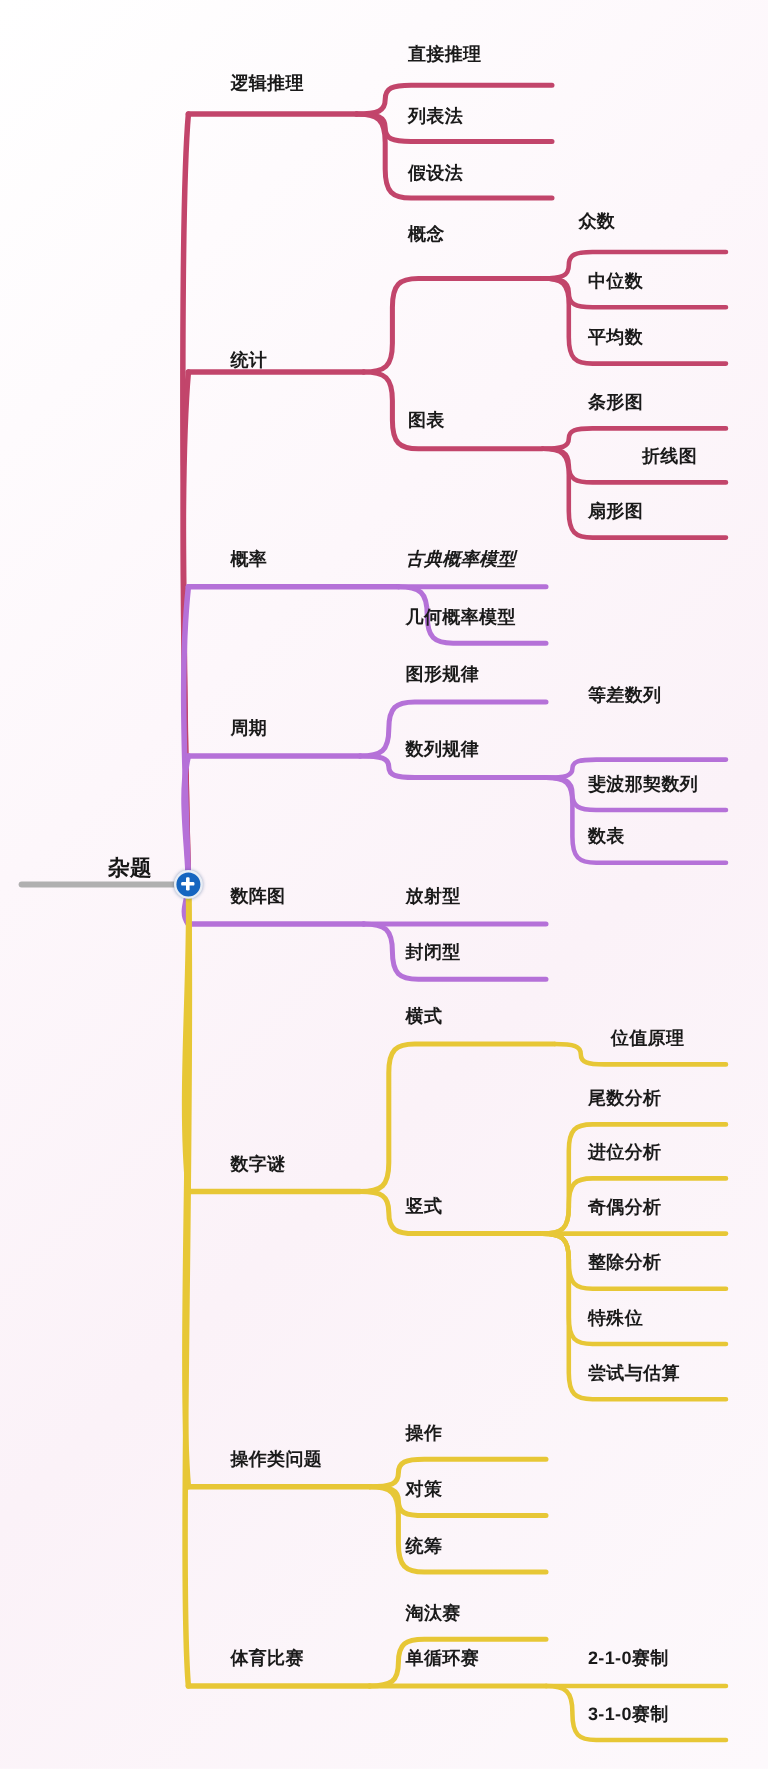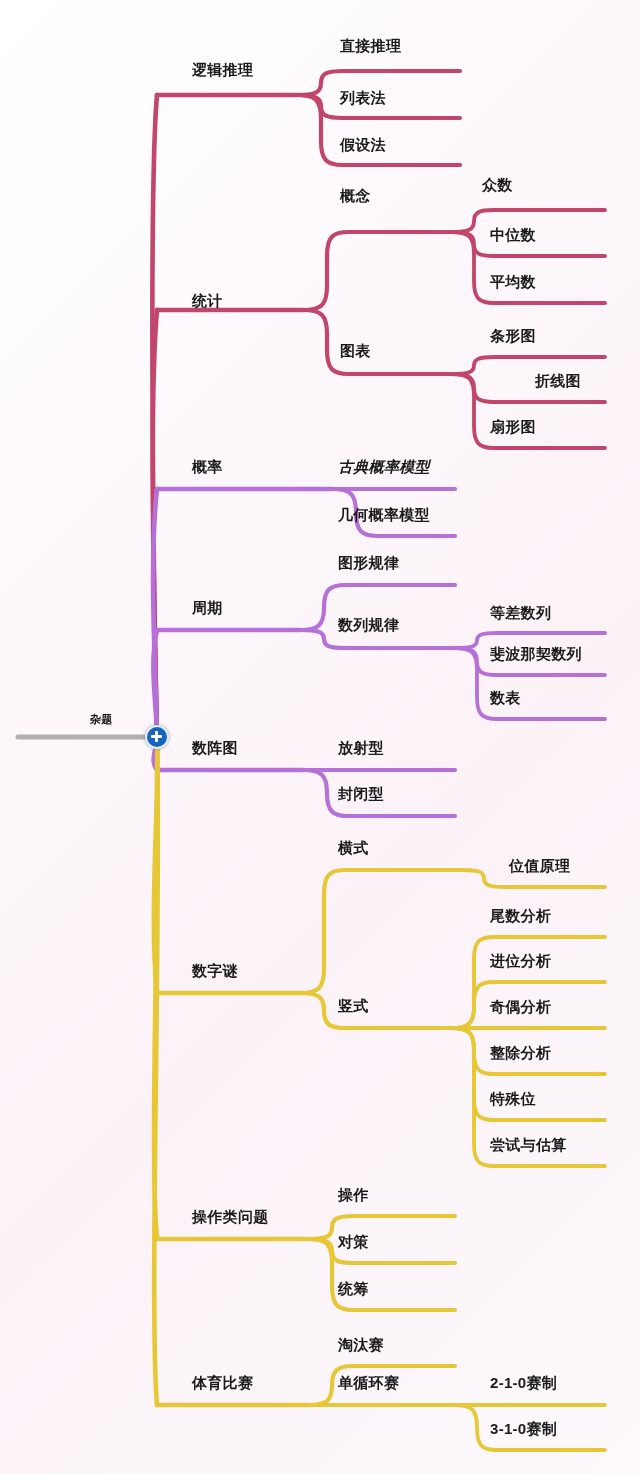--- a/index.html
+++ b/index.html
@@ -31,21 +31,21 @@
   .node-label {
     position: absolute;
     color: #1a1a1a;
     font-size: 15px;
     font-weight: 700;
     letter-spacing: 0.3px;
     white-space: nowrap;
     line-height: 1;
   }
   .node-label.root {
-    font-size: 11px;
+    font-size: 18px;
     font-weight: 700;
     color: #161616;
   }
   .plus-node {
     position: absolute;
     width: 24px;
     height: 24px;
     border-radius: 50%;
     background: #1565c0;
     border: 2.5px solid #e9eef5;
@@ -145,21 +145,21 @@
       <div class="node-label" style="left: 340px; top: 343px;">图表</div>
       <div class="node-label" style="left: 490px; top: 328px;">条形图</div>
       <div class="node-label" style="left: 490px; top: 373px; margin-left: 45px;">折线图</div>
       <div class="node-label" style="left: 490px; top: 419px;">扇形图</div>
       <div class="node-label" style="left: 192px; top: 459px;">概率</div>
       <div class="node-label" style="left: 338px; top: 459px; font-style: italic;">古典概率模型</div>
       <div class="node-label" style="left: 338px; top: 507px;">几何概率模型</div>
       <div class="node-label" style="left: 192px; top: 600px;">周期</div>
       <div class="node-label" style="left: 338px; top: 555px;">图形规律</div>
       <div class="node-label" style="left: 338px; top: 617px;">数列规律</div>
-      <div class="node-label" style="left: 490px; top: 605px;">等差数列</div>
+      <div class="node-label" style="left: 490px; top: 572px;">等差数列</div>
       <div class="node-label" style="left: 490px; top: 646px;">斐波那契数列</div>
       <div class="node-label" style="left: 490px; top: 690px;">数表</div>
       <div class="node-label" style="left: 192px; top: 740px;">数阵图</div>
       <div class="node-label" style="left: 338px; top: 740px;">放射型</div>
       <div class="node-label" style="left: 338px; top: 786px;">封闭型</div>
       <div class="node-label" style="left: 192px; top: 963px;">数字谜</div>
       <div class="node-label" style="left: 338px; top: 840px;">横式</div>
       <div class="node-label" style="left: 490px; top: 858px; margin-left: 19px;">位值原理</div>
       <div class="node-label" style="left: 338px; top: 998px;">竖式</div>
       <div class="node-label" style="left: 490px; top: 908px;">尾数分析</div>

